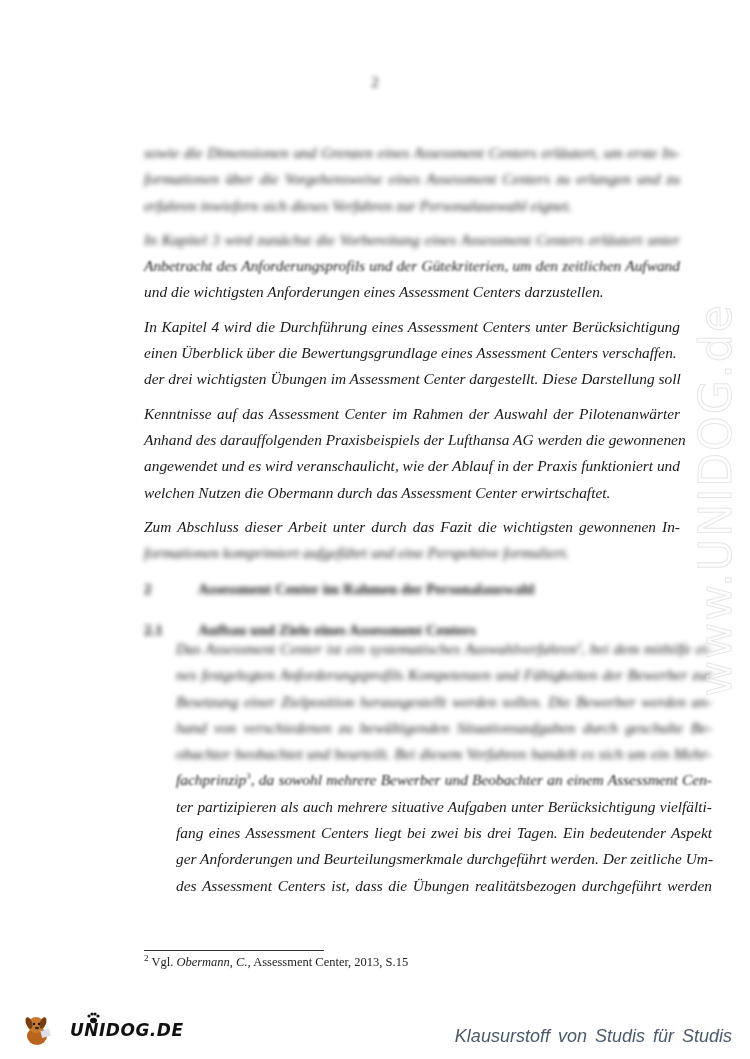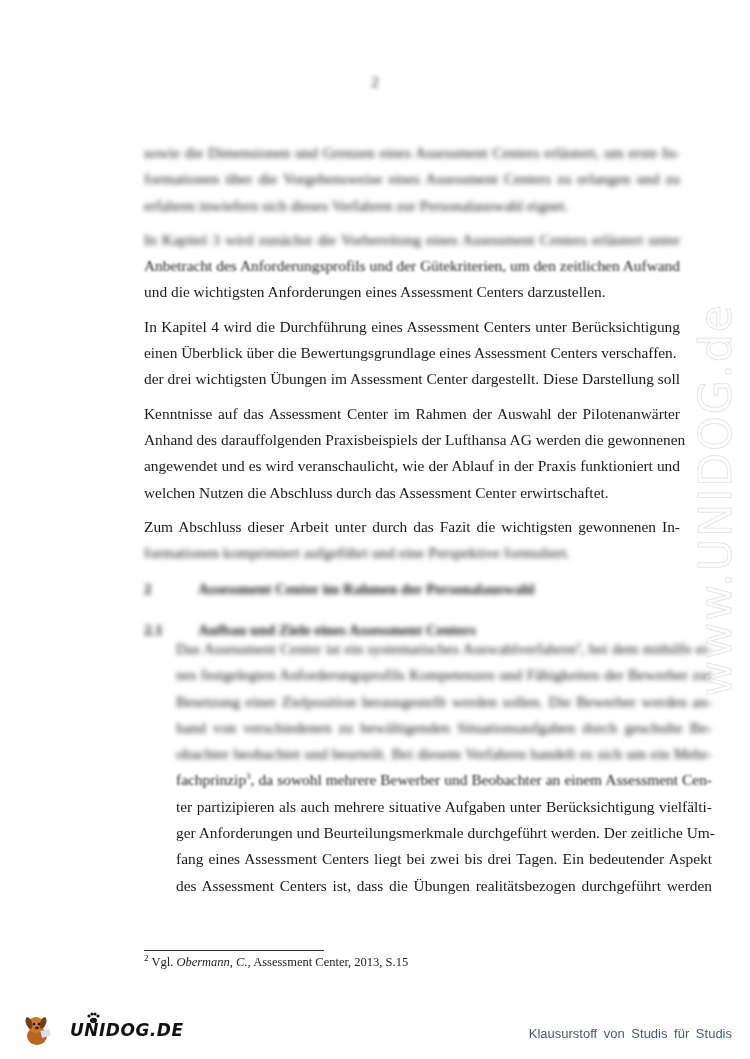--- a/index.html
+++ b/index.html
@@ -1,34 +1,34 @@
 <!DOCTYPE html>
 <html><head>
 <meta charset="utf-8">
 <style>
   html, body { margin: 0; padding: 0; background: #ffffff; }
   body { width: 750px; height: 1059px; position: relative; overflow: hidden; font-family: "Liberation Serif", "DejaVu Serif", serif; color: #1a1a1a; }
   .page-number { position: absolute; top: 74px; left: 0; width: 750px; text-align: center; font-size: 15px; color: #222; filter: blur(2px); }
   .content { position: absolute; left: 144px; top: 140px; width: 536px; }
-  .line { font-size: 15.4px; line-height: 26.3px; height: 26.3px; white-space: nowrap; text-align: justify; text-align-last: justify; }
+  .line { font-size: 15.4px; line-height: 26.3px; height: 26.3px; white-space: nowrap; text-align: justify; text-align-last: justify; font-style: italic; }
   .line.last { text-align-last: left; }
   .blur { filter: blur(2.4px); }
   .half-blur { filter: blur(1.1px); }
   .para { margin-bottom: 8px; }
   .heading { position: absolute; left: 144px; font-weight: bold; font-size: 15px; filter: blur(2.4px); white-space: nowrap; }
   .heading .num { display: inline-block; width: 54px; }
   .sup { font-size: 9px; vertical-align: super; line-height: 0; }
   .footnote-rule { position: absolute; left: 144px; top: 950px; width: 180px; border-top: 1px solid #333; }
   .footnotes { position: absolute; left: 144px; top: 955px; font-size: 12.5px; line-height: 14px; color: #222; }
   .footnotes i { font-style: italic; }
   .watermark { position: absolute; left: 690px; top: 270px; width: 50px; height: 460px; }
   .watermark span { position: absolute; left: 50%; top: 50%; transform: translate(-50%, -50%) rotate(-90deg); font-family: "DejaVu Sans", sans-serif; font-size: 44px; letter-spacing: 2px; color: transparent; -webkit-text-stroke: 1px #e6e6e6; white-space: nowrap; }
   .logo { position: absolute; left: 22px; top: 1012px; height: 36px; display: flex; align-items: center; gap: 12px; }
   .logo-text { font-family: "DejaVu Sans", sans-serif; font-weight: bold; font-style: italic; font-size: 17px; color: #111; letter-spacing: 0.5px; margin-left: 6px; margin-top: 6px; }
-  .tagline { position: absolute; right: 18px; top: 1026px; font-family: "Liberation Sans", "DejaVu Sans", sans-serif; font-size: 13px; color: #4a5a6a; word-spacing: 3px; }
+  .tagline { position: absolute; right: 18px; top: 1026px; font-family: "Liberation Sans", "DejaVu Sans", sans-serif; font-style: italic; font-size: 18px; color: #4a5a6a; word-spacing: 3px; }
 </style>
 </head>
 <body>
 
 <div class="page-number">2</div>
 
 <div class="content">
   <div class="para blur">
     <div class="line">sowie die Dimensionen und Grenzen eines Assessment Centers erläutert, um erste In-</div>
     <div class="line">formationen über die Vorgehensweise eines Assessment Centers zu erlangen und zu</div>
@@ -41,21 +41,21 @@
   </div>
   <div class="para">
     <div class="line">In Kapitel 4 wird die Durchführung eines Assessment Centers unter Berücksichtigung</div>
     <div class="line last">einen Überblick über die Bewertungsgrundlage eines Assessment Centers verschaffen.</div>
     <div class="line">der drei wichtigsten Übungen im Assessment Center dargestellt. Diese Darstellung soll</div>
   </div>
   <div class="para">
     <div class="line">Kenntnisse auf das Assessment Center im Rahmen der Auswahl der Pilotenanwärter</div>
     <div class="line">Anhand des darauffolgenden Praxisbeispiels der Lufthansa AG werden die gewonnenen</div>
     <div class="line">angewendet und es wird veranschaulicht, wie der Ablauf in der Praxis funktioniert und</div>
-    <div class="line last">welchen Nutzen die Abschluss durch das Assessment Center erwirtschaftet.</div>
+    <div class="line last">welchen Nutzen die Obermann durch das Assessment Center erwirtschaftet.</div>
   </div>
   <div class="para">
     <div class="line">Zum Abschluss dieser Arbeit unter durch das Fazit die wichtigsten gewonnenen In-</div>
     <div class="line last blur">formationen komprimiert aufgeführt und eine Perspektive formuliert.</div>
   </div>
 </div>
 
 <div class="heading" style="top:581px;">
   <span class="num">2</span><span>Assessment Center im Rahmen der Personalauswahl</span>
 </div>
@@ -64,22 +64,22 @@
 </div>
 
 <div class="content" style="top:636px;margin-left:32px;">
   <div class="line blur"><span>Das Assessment Center ist ein systematisches Auswahlverfahren</span><span class="sup">2</span><span>, bei dem mithilfe ei-</span></div>
   <div class="line blur">nes festgelegten Anforderungsprofils Kompetenzen und Fähigkeiten der Bewerber zur</div>
   <div class="line blur">Besetzung einer Zielposition herausgestellt werden sollen. Die Bewerber werden an-</div>
   <div class="line blur">hand von verschiedenen zu bewältigenden Situationsaufgaben durch geschulte Be-</div>
   <div class="line blur">obachter beobachtet und beurteilt. Bei diesem Verfahren handelt es sich um ein Mehr-</div>
   <div class="line half-blur"><span>fachprinzip</span><span class="sup">3</span><span>, da sowohl mehrere Bewerber und Beobachter an einem Assessment Cen-</span></div>
   <div class="line">ter partizipieren als auch mehrere situative Aufgaben unter Berücksichtigung vielfälti-</div>
+  <div class="line">fang eines Assessment Centers liegt bei zwei bis drei Tagen. Ein bedeutender Aspekt</div>
   <div class="line">ger Anforderungen und Beurteilungsmerkmale durchgeführt werden.  Der zeitliche Um-</div>
-  <div class="line">fang eines Assessment Centers liegt bei zwei bis drei Tagen. Ein bedeutender Aspekt</div>
   <div class="line">des Assessment Centers ist, dass die Übungen realitätsbezogen durchgeführt werden</div>
 </div>
 
 <div class="footnote-rule"></div>
 <div class="footnotes">
   <div><span class="sup">2</span> <span>Vgl. </span><i>Obermann, C.,</i><span> Assessment Center, 2013, S.15</span></div>
 </div>
 
 <div class="watermark">
   <span>www.UNIDOG.de</span>

